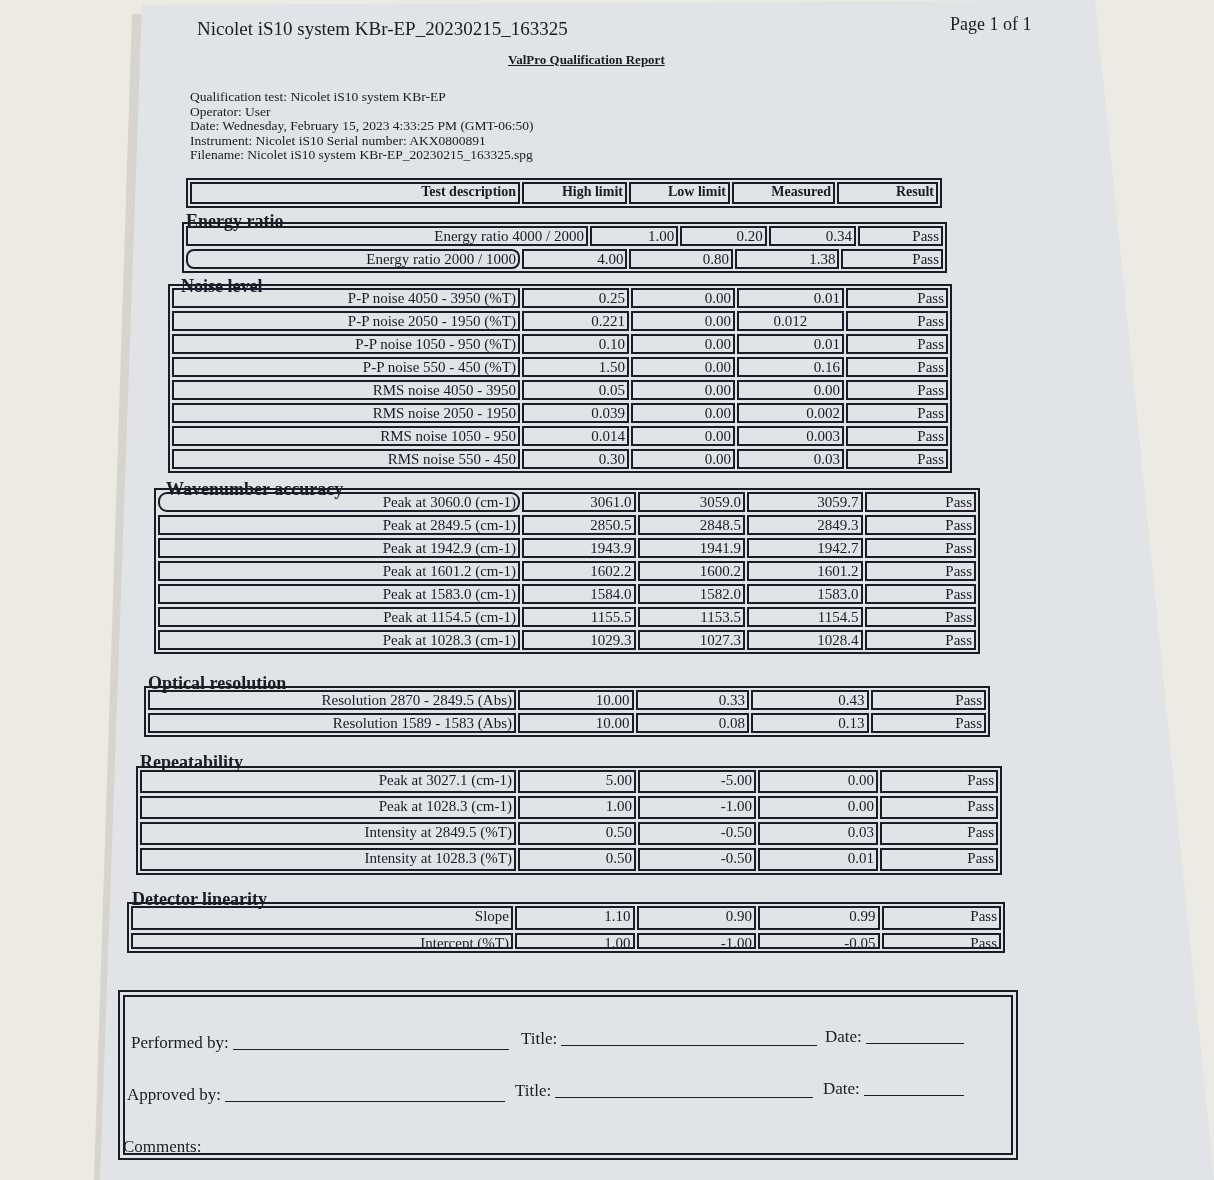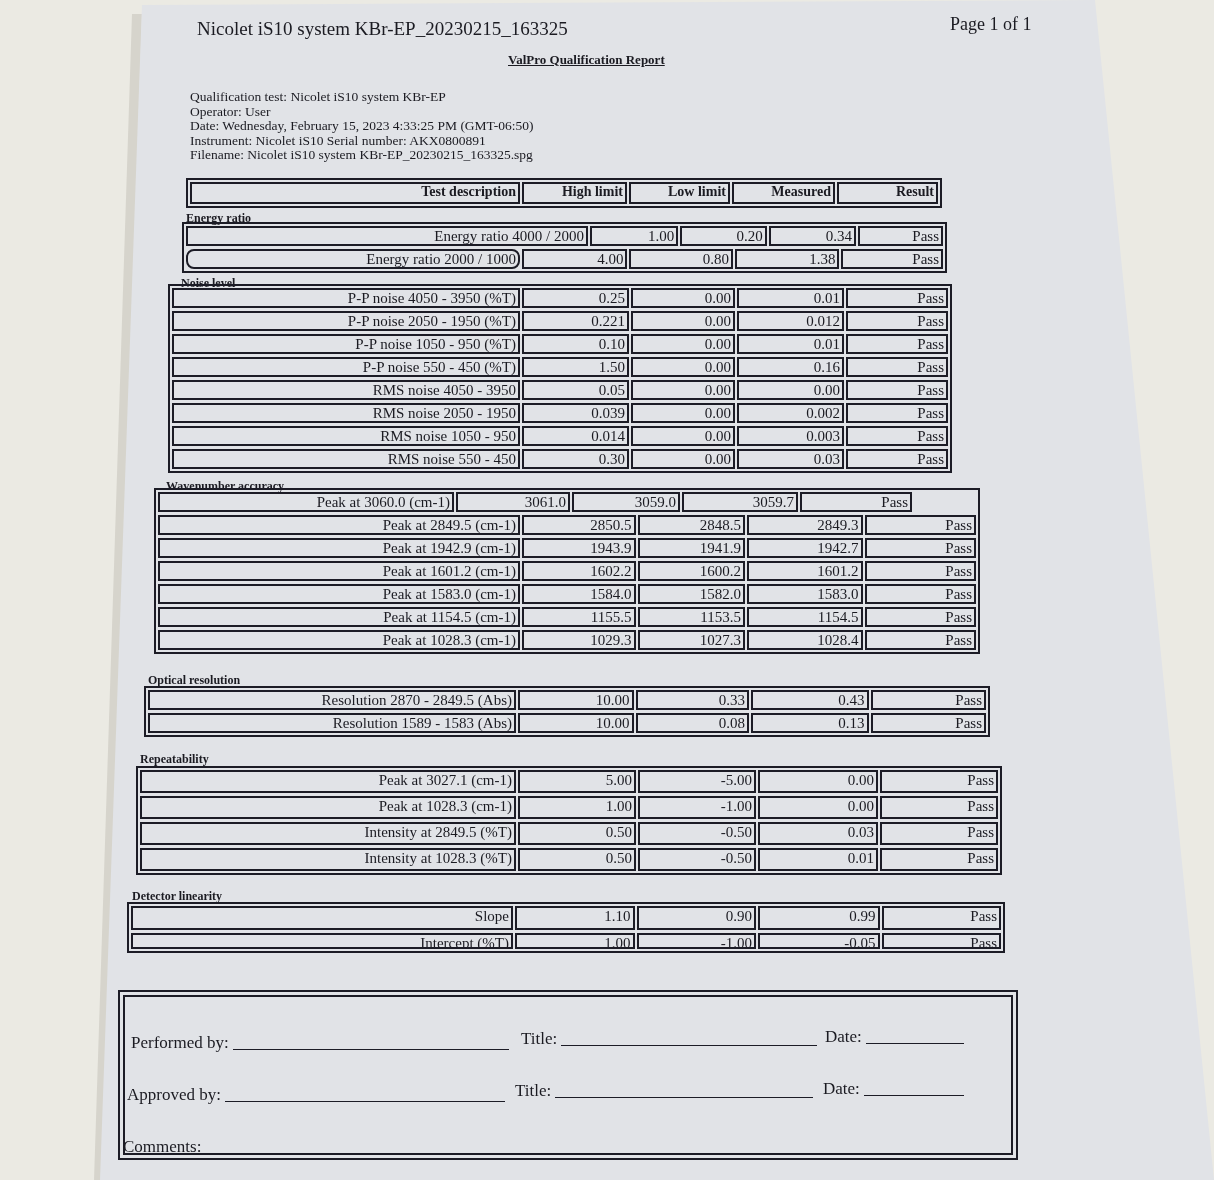--- a/index.html
+++ b/index.html
@@ -7,21 +7,21 @@
   .paper{position:absolute;left:0;top:0;width:1214px;height:1180px;background:#e1e3e7;
     clip-path:polygon(142px 5px, 1095px 0px, 1214px 1180px, 100px 1180px);}
   .paper-shadow{position:absolute;left:0;top:0;width:1214px;height:1180px;background:#d6d4cc;
     clip-path:polygon(132px 14px, 142px 14px, 104px 1180px, 94px 1180px);}
   .abs{position:absolute;white-space:nowrap;}
   .doc-title{left:197px;top:18px;font-size:19px;}
   .page-num{left:950px;top:14px;font-size:18px;}
   .report-title{left:508px;top:52px;font-size:13px;font-weight:bold;text-decoration:underline;}
   .meta{left:190px;top:90px;font-size:13.5px;font-weight:normal;line-height:14.5px;}
   .meta div{white-space:nowrap;}
-  .section-label{font-size:12px;font-weight:bold;}
+  .section-label{font-size:18px;font-weight:bold;}
   
   .tblbox{position:absolute;border:2px solid #1c1c26;padding:2px;box-sizing:border-box;}
   .trow{display:flex;height:20px;margin-bottom:3px;}
   .trow:last-child{margin-bottom:0;}
   .cell{border:2px solid #1c1c26;box-sizing:border-box;height:100%;font-size:15px;line-height:16px;text-align:right;padding:0 2px;overflow:hidden;white-space:nowrap;margin-right:2px;}
   .cell:last-child{margin-right:0;}
   .c-desc{flex:0 0 auto;}
   .hdr .cell{font-weight:bold;font-size:14px;}
   
   .sigbox{position:absolute;left:118px;top:990px;width:900px;height:170px;border:2px solid #1c1c26;padding:3px;box-sizing:border-box;}
@@ -81,21 +81,21 @@
     <div class="cell c-desc" style="width:348px;">P-P noise 4050 - 3950 (%T)</div>
     <div class="cell" style="width:108px;">0.25</div>
     <div class="cell" style="width:105px;">0.00</div>
     <div class="cell" style="width:108px;">0.01</div>
     <div class="cell" style="width:103px;">Pass</div>
   </div>
   <div class="trow">
     <div class="cell c-desc" style="width:348px;">P-P noise 2050 - 1950 (%T)</div>
     <div class="cell" style="width:108px;">0.221</div>
     <div class="cell" style="width:105px;">0.00</div>
-    <div class="cell" style="width:108px;">0.012</div>
+    <div class="cell" style="width:108px;text-align:center;">0.012</div>
     <div class="cell" style="width:103px;">Pass</div>
   </div>
   <div class="trow">
     <div class="cell c-desc" style="width:348px;">P-P noise 1050 - 950 (%T)</div>
     <div class="cell" style="width:108px;">0.10</div>
     <div class="cell" style="width:105px;">0.00</div>
     <div class="cell" style="width:108px;">0.01</div>
     <div class="cell" style="width:103px;">Pass</div>
   </div>
   <div class="trow">
@@ -131,21 +131,21 @@
     <div class="cell" style="width:108px;">0.30</div>
     <div class="cell" style="width:105px;">0.00</div>
     <div class="cell" style="width:108px;">0.03</div>
     <div class="cell" style="width:103px;">Pass</div>
   </div>
 </div>
 
 <div class="abs section-label" style="left:166px;top:479px;text-align:right;">Wavenumber accuracy</div>
 <div class="tblbox" style="left:154px;top:488px;width:826px;">
   <div class="trow">
-    <div class="cell c-desc" style="width:296px;">Peak at 3060.0 (cm-1)</div>
+    <div class="cell c-desc" style="width:362px;border-radius:9px;">Peak at 3060.0 (cm-1)</div>
     <div class="cell" style="width:114px;">3061.0</div>
     <div class="cell" style="width:108px;">3059.0</div>
     <div class="cell" style="width:116px;">3059.7</div>
     <div class="cell" style="width:112px;">Pass</div>
   </div>
   <div class="trow">
     <div class="cell c-desc" style="width:362px;">Peak at 2849.5 (cm-1)</div>
     <div class="cell" style="width:114px;">2850.5</div>
     <div class="cell" style="width:108px;">2848.5</div>
     <div class="cell" style="width:116px;">2849.3</div>

